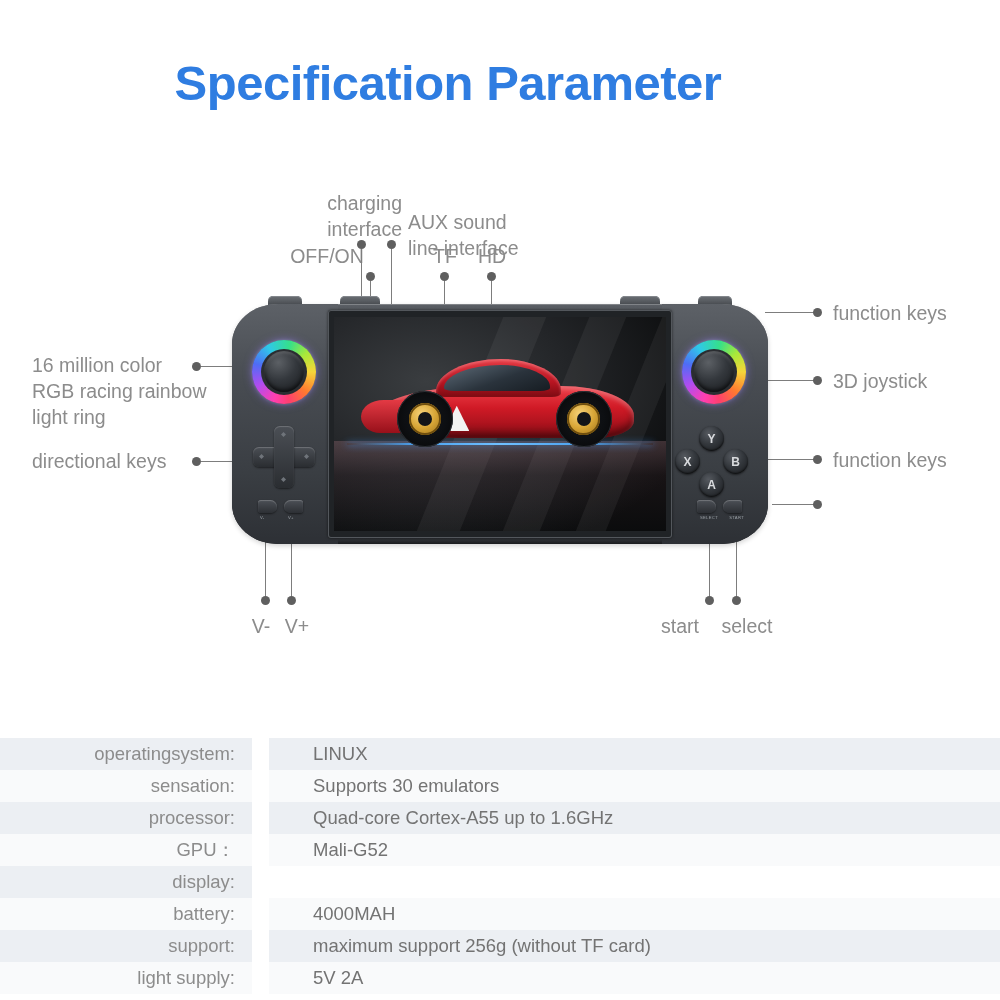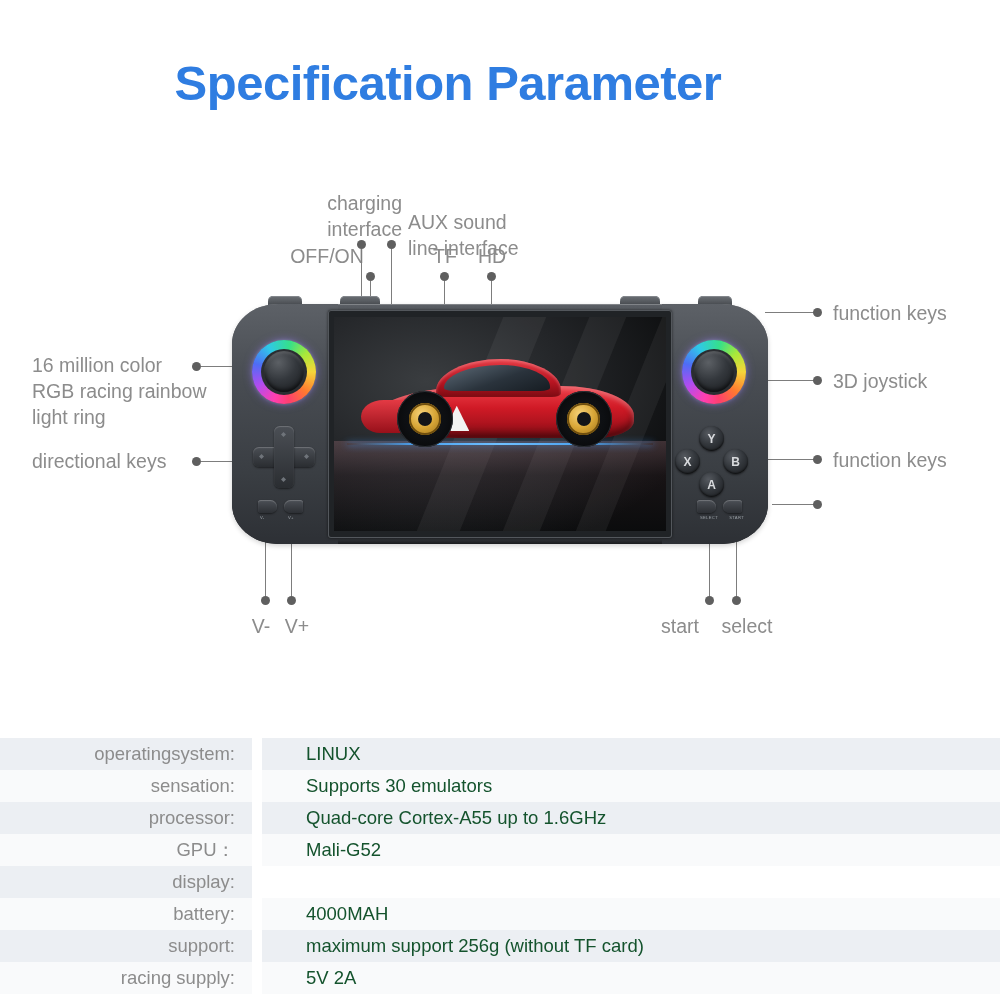--- a/index.html
+++ b/index.html
@@ -220,21 +220,21 @@
   
   #spec { position: absolute; left: 0; top: 738px; width: 1000px; }
   .srow { display: flex; height: 32px; align-items: center; }
   .srow .k {
     width: 252px; text-align: right; padding-right: 17px;
     font-size: 18.5px; color: #8c8c8c; height: 32px; line-height: 32px;
   }
   .srow .gap { width: 10px; height: 32px; background: #fff; }
   .srow .v {
     flex: 1; padding-left: 44px;
-    font-size: 18.5px; color: #14532d; height: 32px; line-height: 32px;
+    font-size: 18.5px; color: #737373; height: 32px; line-height: 32px; margin-left: 7px;
   }
   .srow.odd .k, .srow.odd .v { background: #eceff3; }
   .srow.even .k, .srow.even .v { background: #f9fafb; }
 </style>
 </head>
 <body>
 
 <div id="page">
 
   <div class="title">Specification Parameter</div>
@@ -410,19 +410,19 @@
         <div class="k">battery:</div>
         <div class="gap"></div>
         <div class="v">4000MAH</div>
       </div>
       <div class="srow odd">
         <div class="k">support:</div>
         <div class="gap"></div>
         <div class="v">maximum support 256g (without TF card)</div>
       </div>
       <div class="srow even">
-        <div class="k">racing supply:</div>
+        <div class="k">light supply:</div>
         <div class="gap"></div>
         <div class="v">5V 2A</div>
       </div>
     </div>
 
 </div>
 
 </body></html>

